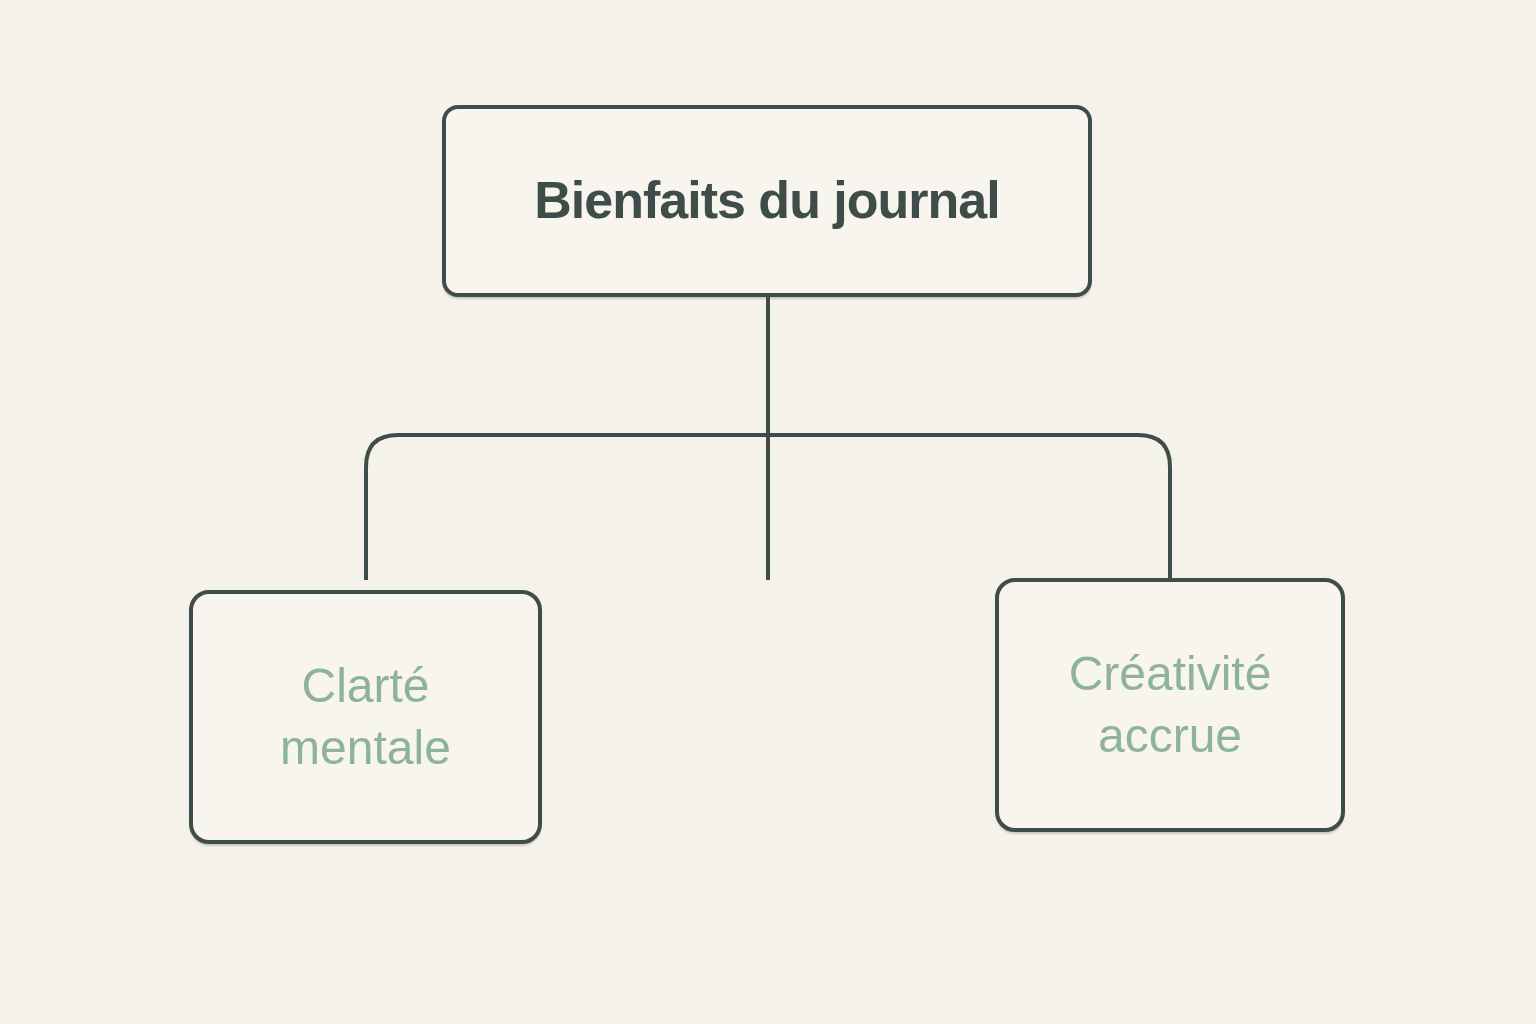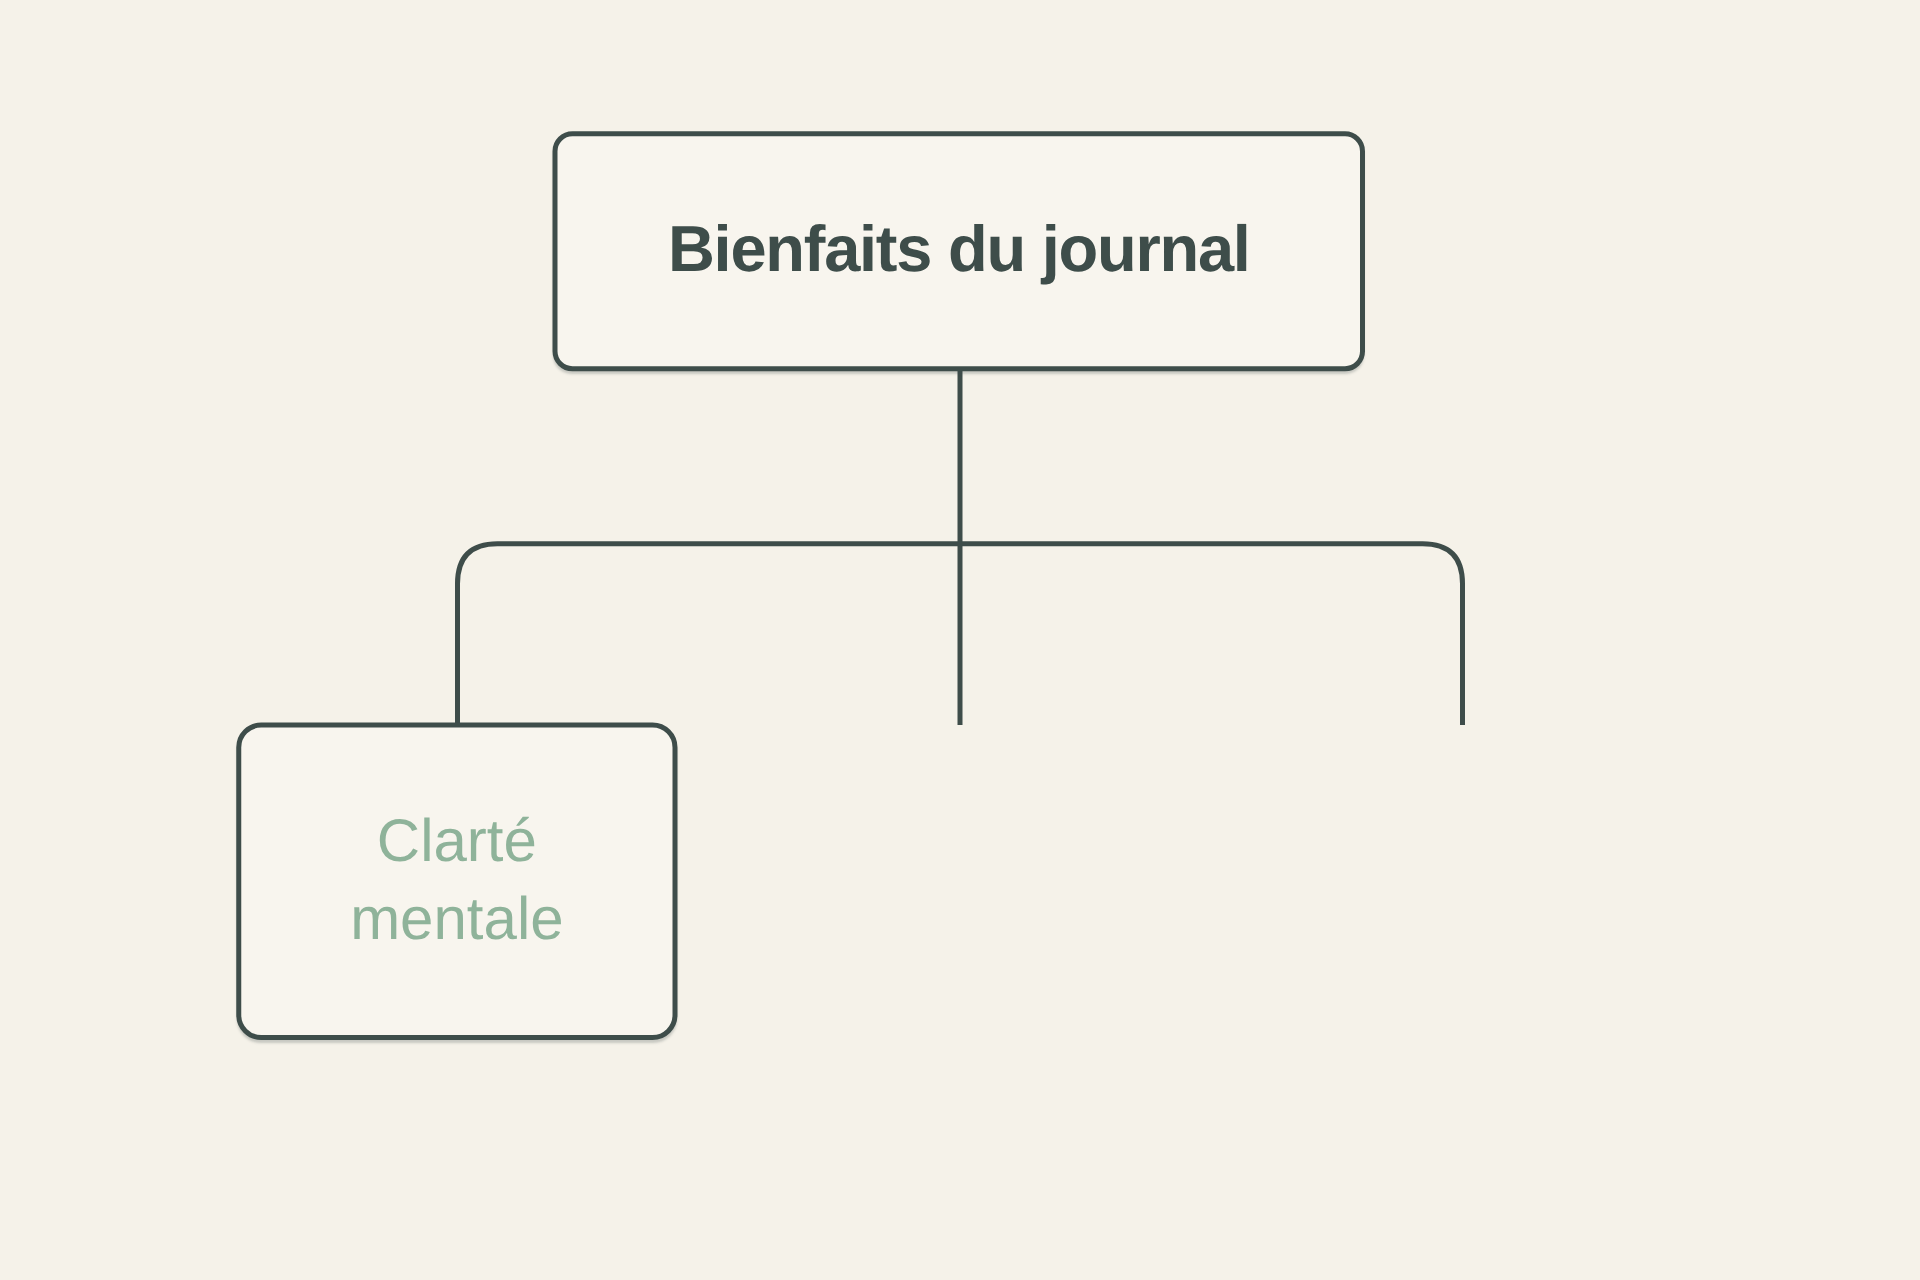--- a/index.html
+++ b/index.html
@@ -50,21 +50,21 @@
     top: 105px;
     width: 650px;
     height: 192px;
     border-radius: 16px;
   }
   .node.child {
     top: 578px;
     height: 254px;
     border-radius: 20px;
   }
-  .node.child-0 { left: 189px;  width: 353px; }
+  .node.child-0 { left: 189px;  width: 353px; margin-top: 12px; }
   .node.child-1 { left: 608px;  width: 321px; }
   .node.child-2 { left: 995px;  width: 350px; }
   .root-label {
     color: var(--root-text);
     font-size: 52px;
     font-weight: 700;
     letter-spacing: -1px;
     line-height: 1.1;
     white-space: pre-line;
   }
@@ -89,14 +89,18 @@
   <div class="node root">
     <span class="root-label">Bienfaits du journal</span>
   </div>
 
   <div class="node child child-0">
     <span class="child-label">Clarté
 mentale</span>
   </div>
 
 
+  <div class="node child child-2">
+    <span class="child-label">Créativité
+accrue</span>
+  </div>
 
 </div>
 
 </body></html>

